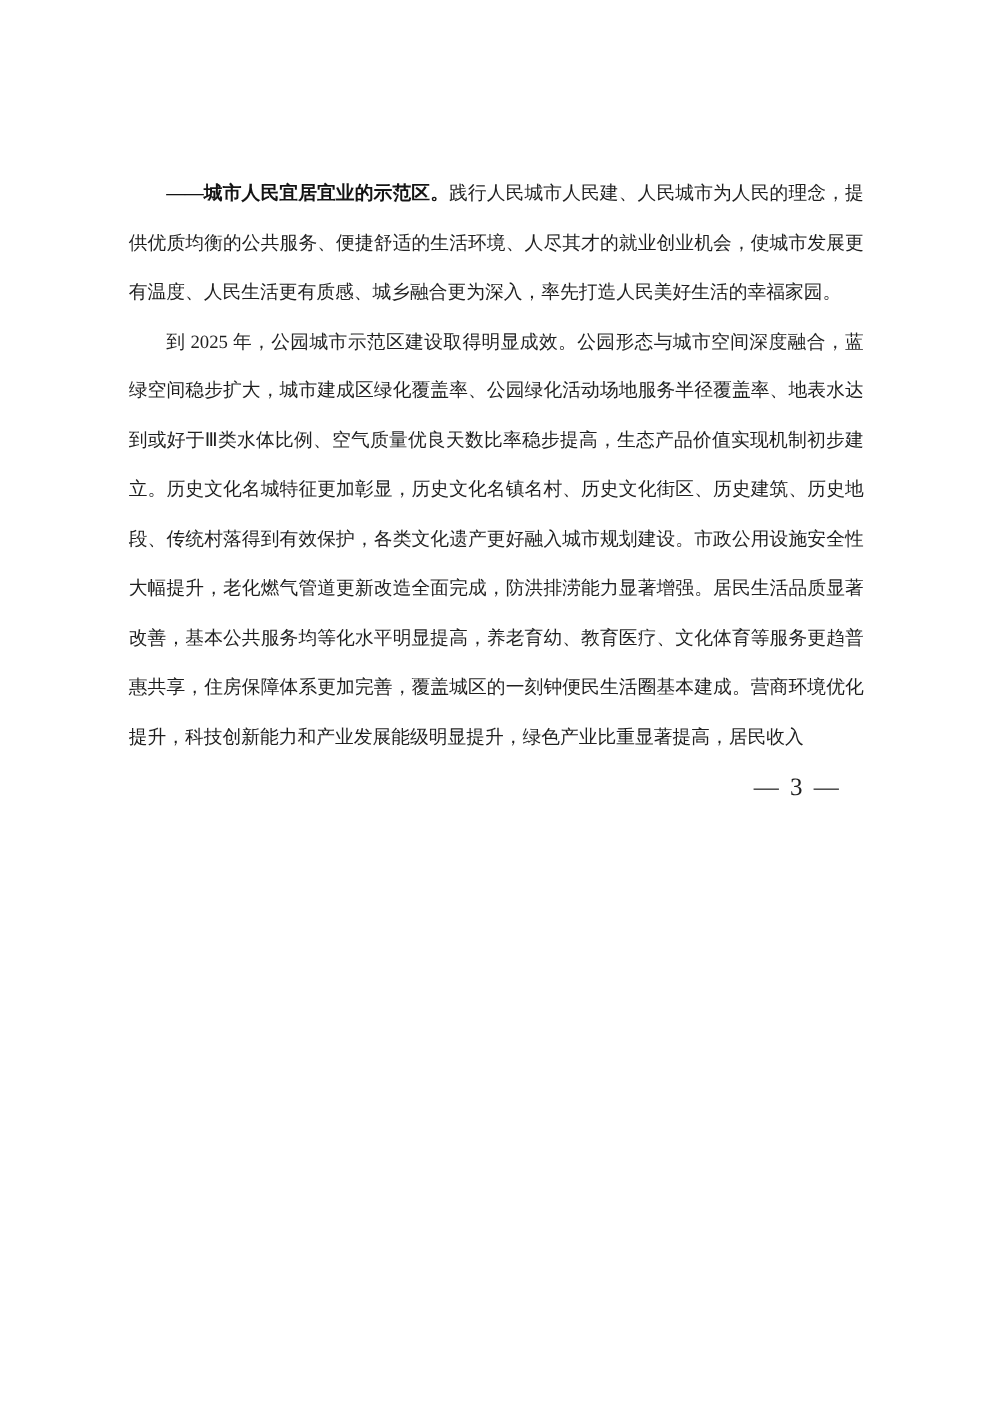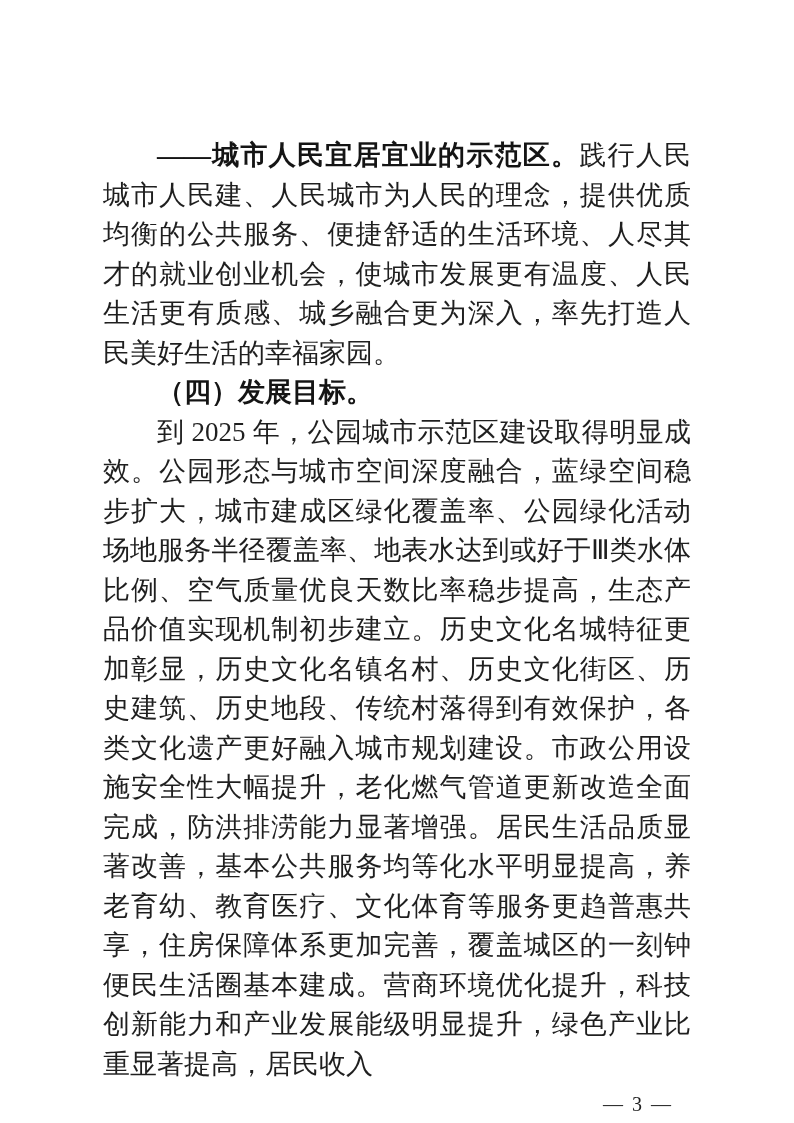--- a/index.html
+++ b/index.html
@@ -16,21 +16,21 @@
   }
   .page {
     box-sizing: border-box;
     width: 794px;
     height: 1123px;
     padding: 136px 103px 0 103px;
     background: #ffffff;
   }
   .para {
     margin: 0;
-    font-size: 27px;
+    font-size: 15px;
     line-height: 39.5px;
     text-align: justify;
     text-indent: 2em;
     color: #1f1f1f;
     word-break: break-all;
   }
   .lead {
     font-weight: 700;
     color: #141414;
   }
@@ -49,19 +49,18 @@
   }
 </style>
 </head>
 <body>
 
 <div class="page">
 
   <p class="para"><span class="lead">——城市人民宜居宜业的示范区。</span><span>践行人民城市人民建、人民城市为人民的理念，提供优质均衡的公共服务、便捷舒适的生活环境、人尽其才的就业创业机会，使城市发展更有温度、人民生活更有质感、城乡融合更为深入，率先打造人民美好生活的幸福家园。</span></p>
 
 
-  <p class="para heading">（四）发展目标。</p>
 
   <p class="para">到 2025 年，公园城市示范区建设取得明显成效。公园形态与城市空间深度融合，蓝绿空间稳步扩大，城市建成区绿化覆盖率、公园绿化活动场地服务半径覆盖率、地表水达到或好于Ⅲ类水体比例、空气质量优良天数比率稳步提高，生态产品价值实现机制初步建立。历史文化名城特征更加彰显，历史文化名镇名村、历史文化街区、历史建筑、历史地段、传统村落得到有效保护，各类文化遗产更好融入城市规划建设。市政公用设施安全性大幅提升，老化燃气管道更新改造全面完成，防洪排涝能力显著增强。居民生活品质显著改善，基本公共服务均等化水平明显提高，养老育幼、教育医疗、文化体育等服务更趋普惠共享，住房保障体系更加完善，覆盖城区的一刻钟便民生活圈基本建成。营商环境优化提升，科技创新能力和产业发展能级明显提升，绿色产业比重显著提高，居民收入</p>
 
   <div class="page-number">— 3 —</div>
 
 </div>
 
 </body></html>

